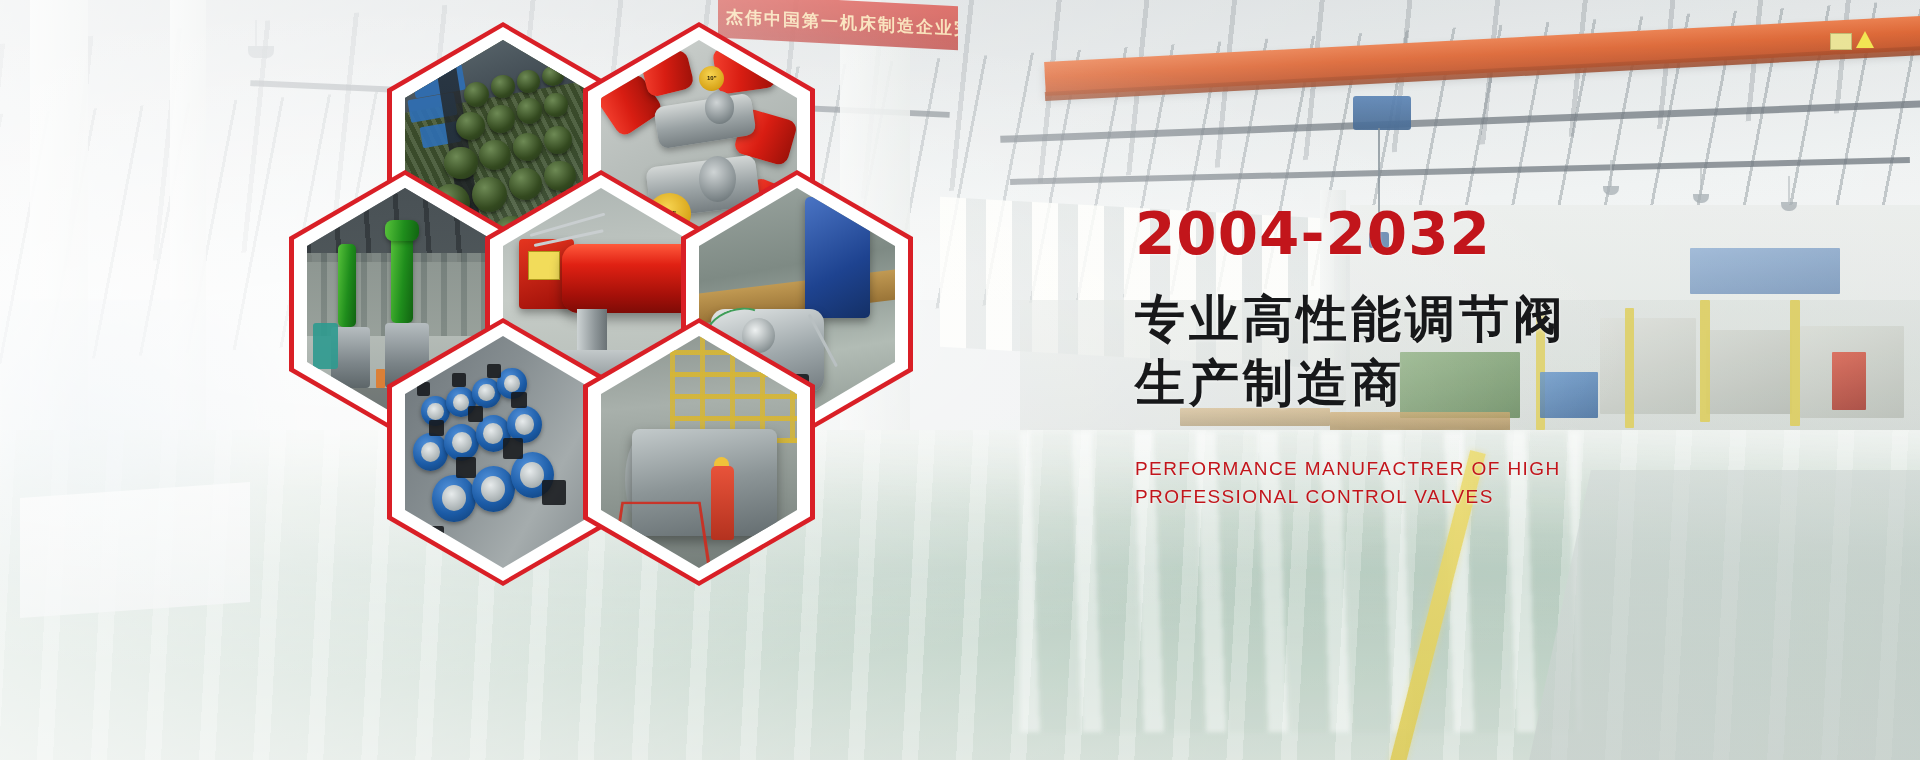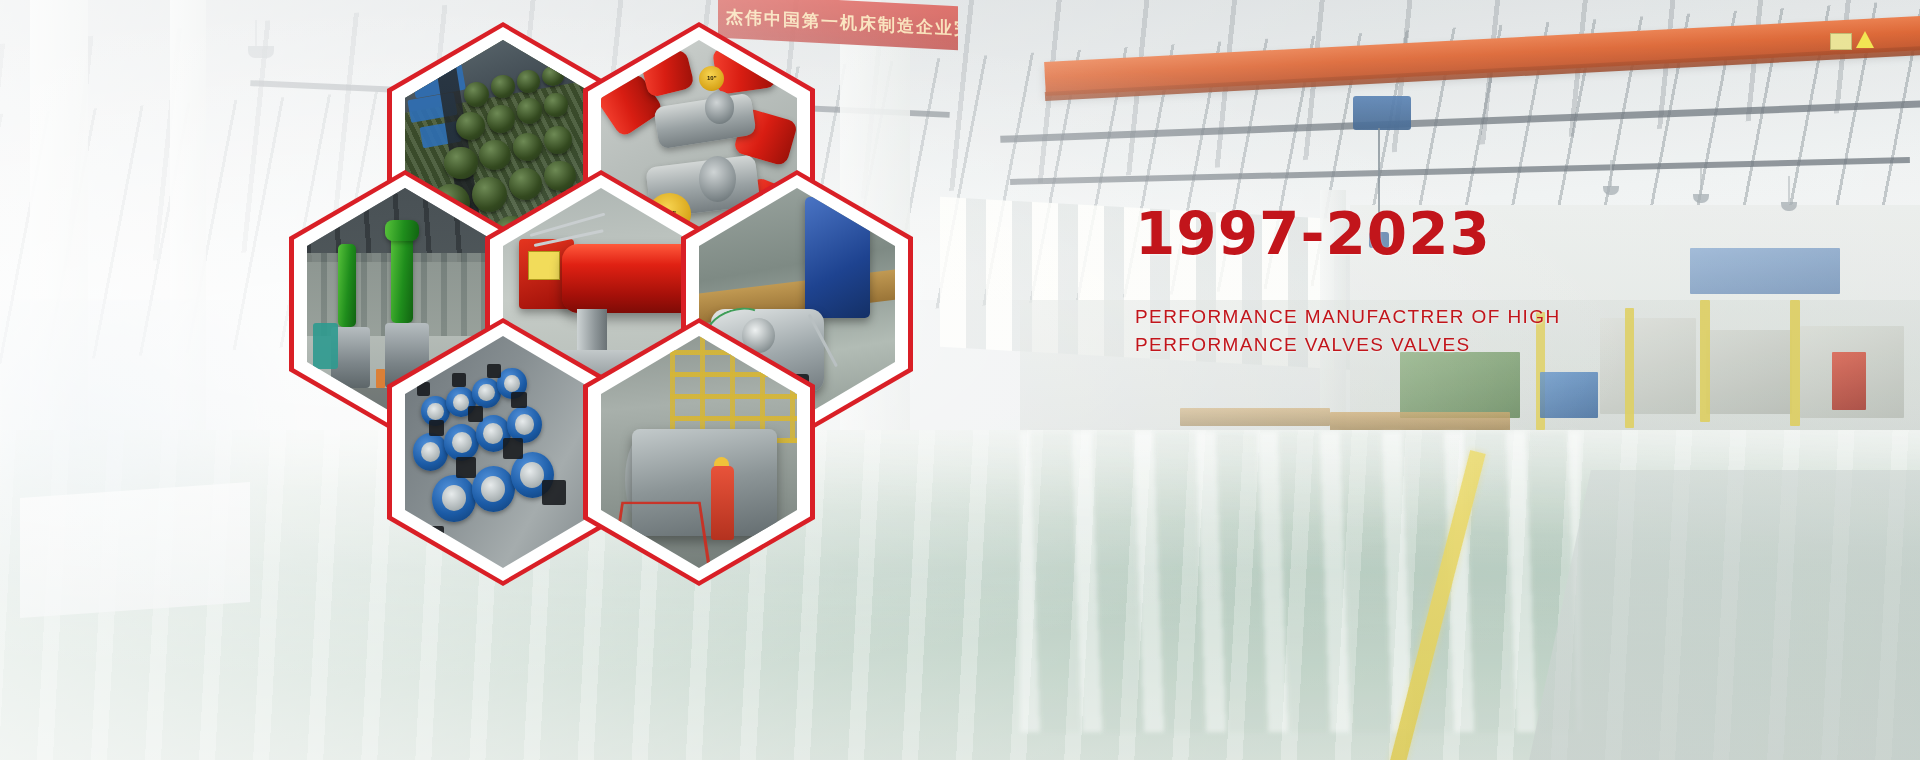--- a/index.html
+++ b/index.html
@@ -466,20 +466,22 @@
             <div class="worker"></div>
             <div class="redframe"></div>
           </div>
         </div>
       </div>
     </div>
 
   </div>
 
   <div class="textblock">
-    <div class="years">1997-2023</div>
+    <div class="years">2004-2032</div>
+    <div class="cn1">专业高性能调节阀</div>
+    <div class="cn2">生产制造商</div>
     <div class="en">
       <div>PERFORMANCE MANUFACTRER OF HIGH</div>
-      <div>PERFORMANCE VALVES VALVES</div>
+      <div>PROFESSIONAL CONTROL VALVES</div>
     </div>
   </div>
 
 </div>
 
 </body></html>

